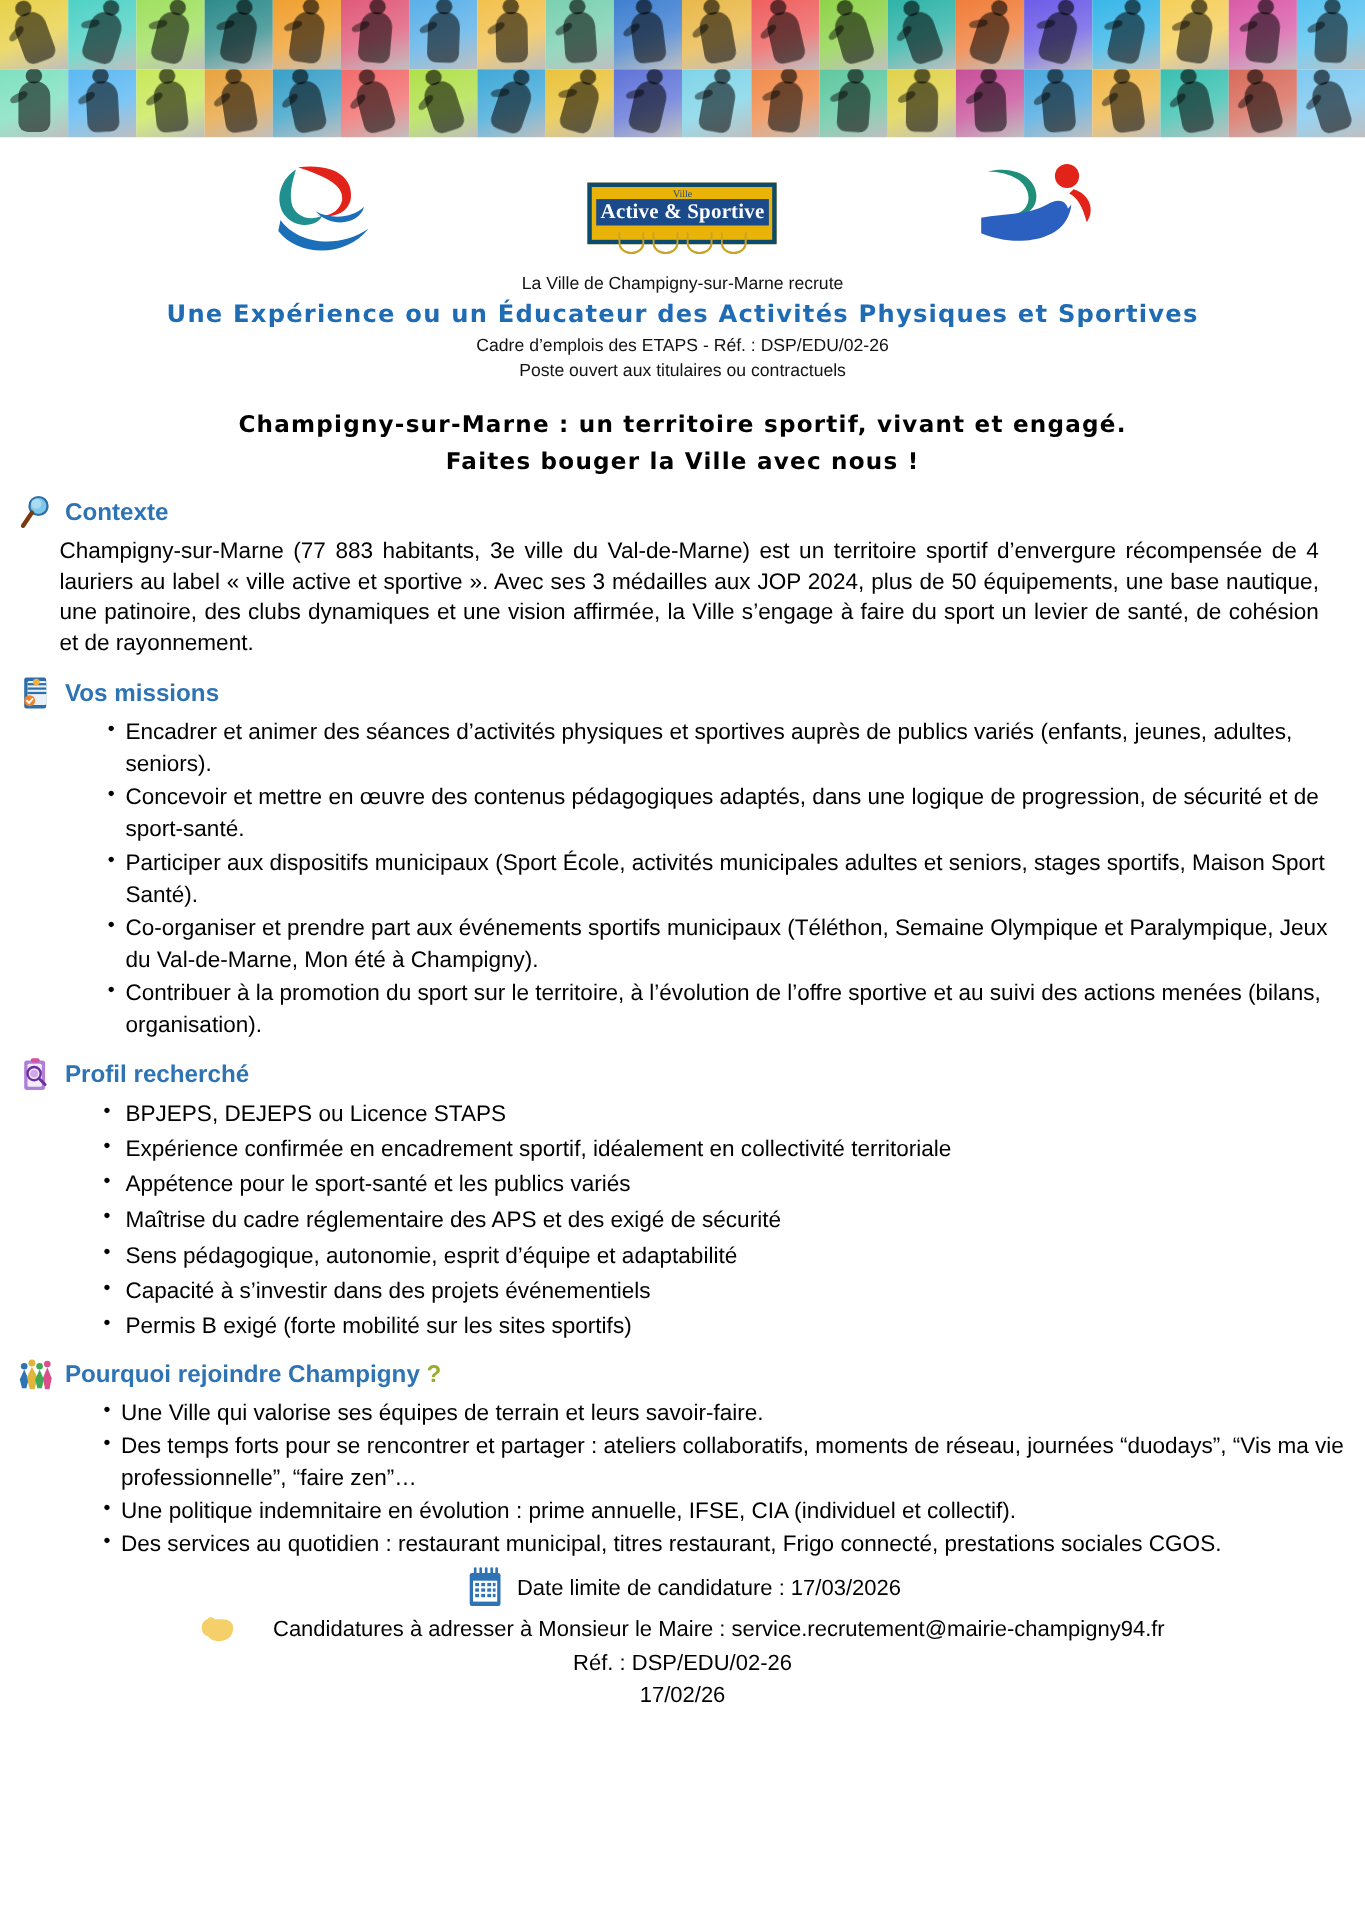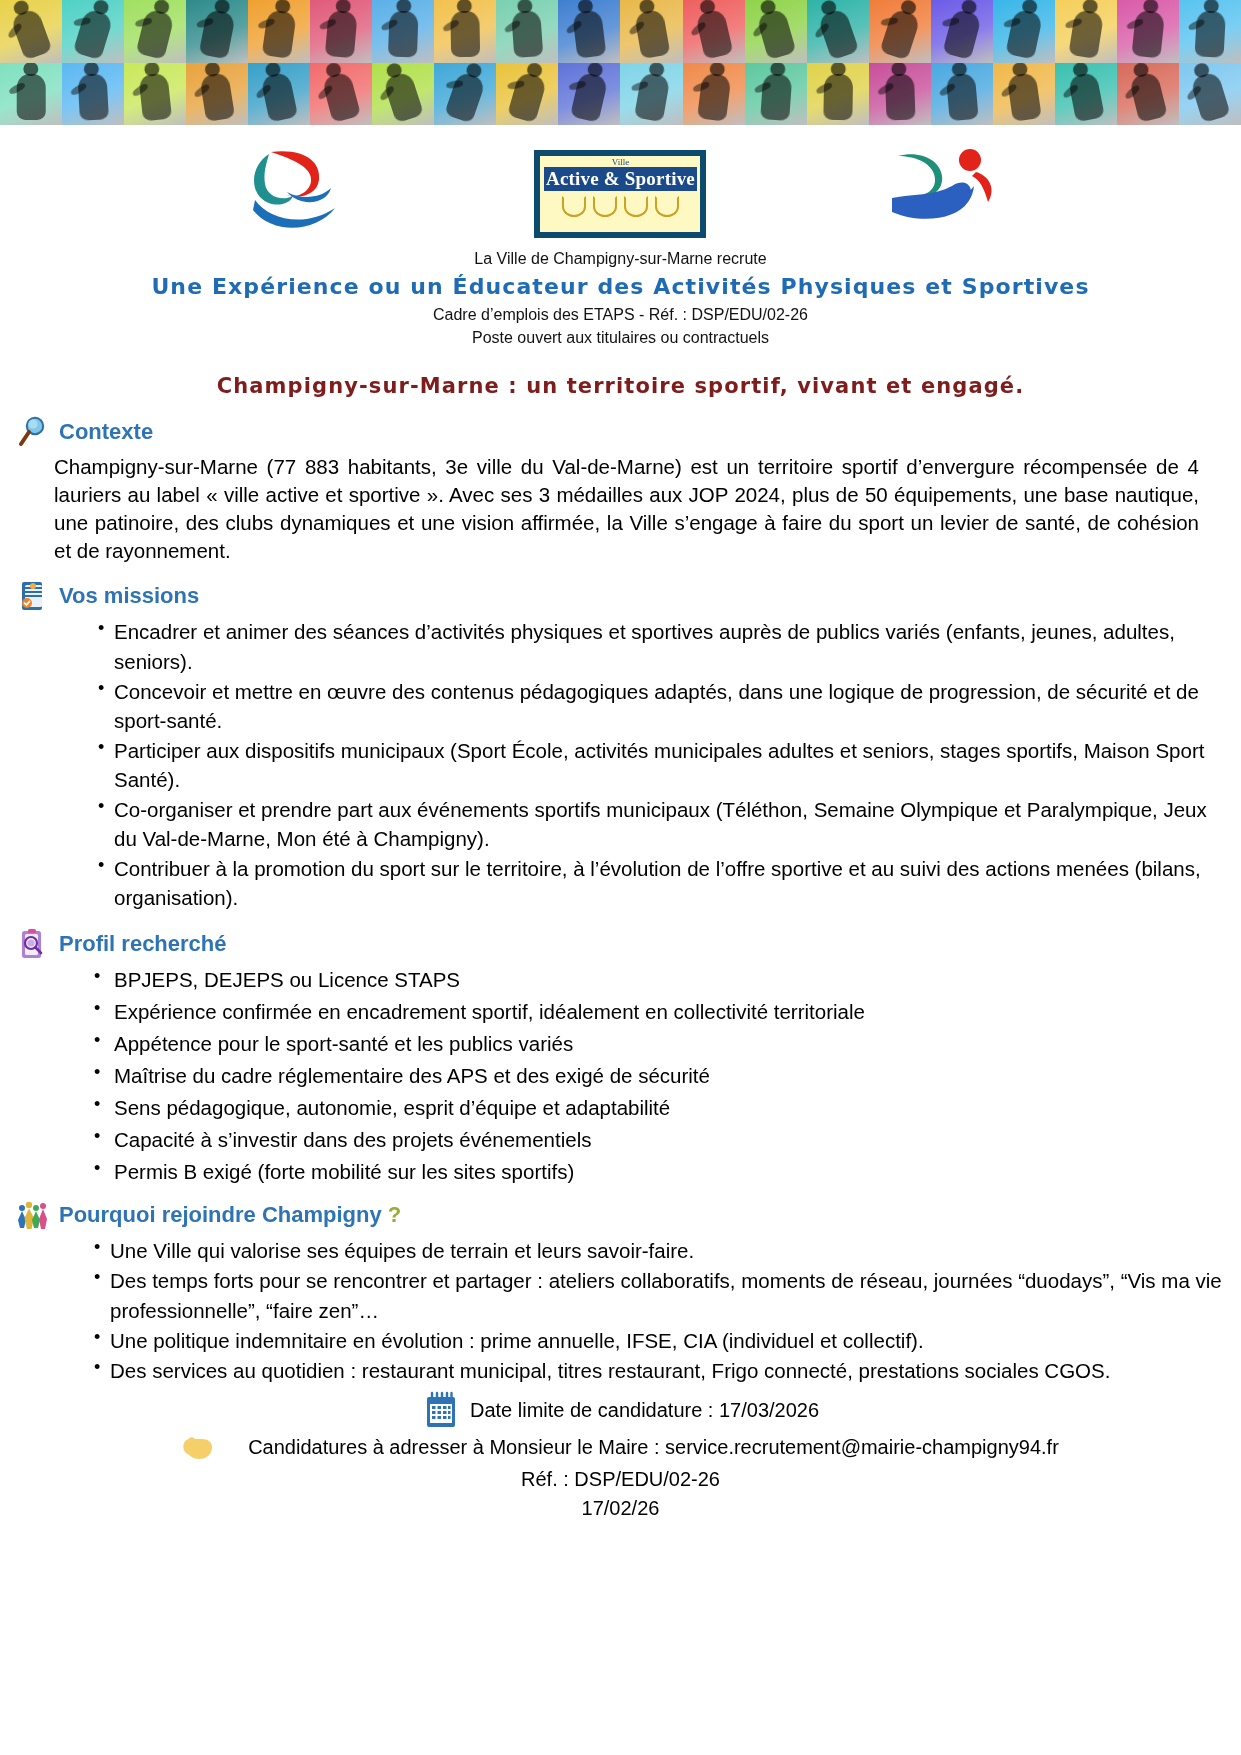--- a/index.html
+++ b/index.html
@@ -70,23 +70,23 @@
     align-items: center;
     justify-content: space-around;
     padding: 18px 150px 0 150px;
     box-sizing: border-box;
   }
   .logo-slot { display: flex; align-items: center; justify-content: center; }
 
   #logo-champigny { width: 130px; height: 96px; }
   #logo-vas {
     width: 172px;
-    height: 88px;
-    border: 6px solid #0c4a6e;
-    background: #fef9c3;
+    height: 56px;
+    border: 4px solid #0c4a6e;
+    background: #eab308;
     display: flex;
     flex-direction: column;
     align-items: center;
     justify-content: flex-start;
     box-sizing: border-box;
     padding-top: 2px;
   }
   #logo-vas .vas-ville {
     font-size: 9px;
     color: #1b4a8a;
@@ -135,21 +135,21 @@
     font-family: "DejaVu Sans", sans-serif;
     line-height: 1.5;
   }
   #slogan-block {
     text-align: center;
     margin-top: 20px;
     margin-bottom: 12px;
   }
   .slogan-line {
     font-size: 21px;
-    color: #7f1d1d;
+    color: #000000;
     font-weight: bold;
     letter-spacing: 1.1px;
     font-family: "DejaVu Sans", sans-serif;
     line-height: 1.6;
   }
 
   
   #content {
     padding: 0 16px 0 16px;
   }
@@ -394,20 +394,21 @@
 
 <div id="heading-block">
   <div class="h-line-plain">La Ville de Champigny-sur-Marne recrute</div>
   <div class="h-line-hand">Une Expérience ou un Éducateur des Activités Physiques et Sportives</div>
   <div class="h-line-plain">Cadre d’emplois des ETAPS - Réf. : DSP/EDU/02-26</div>
   <div class="h-line-plain">Poste ouvert aux titulaires ou contractuels</div>
 </div>
 
 <div id="slogan-block">
   <div class="slogan-line">Champigny-sur-Marne : un territoire sportif, vivant et engagé.</div>
+  <div class="slogan-line">Faites bouger la Ville avec nous !</div>
 </div>
 
 <div id="content">
 
   <div class="section">
     <div class="section-head">
       <span class="sec-icon">
         <svg viewBox="0 0 34 34" width="34" height="34">
           <circle cx="19" cy="11" r="8.2" fill="#7fc8ea" stroke="#2e6fa8" stroke-width="2"></circle>
           <circle cx="17" cy="9" r="4.6" fill="#a9dcf2"></circle>

